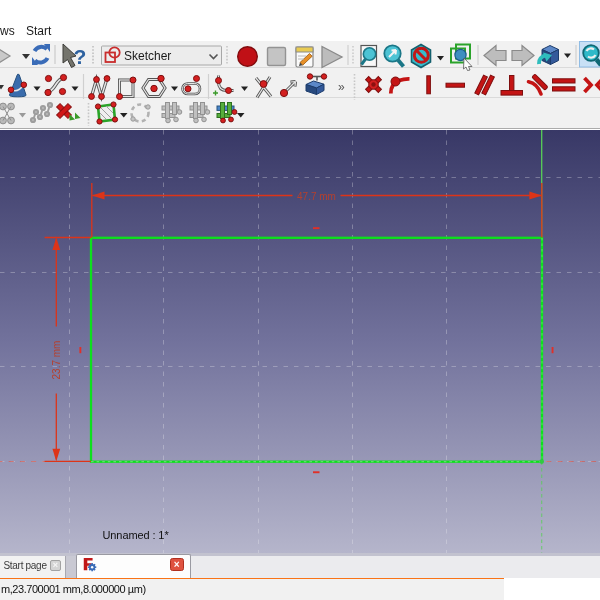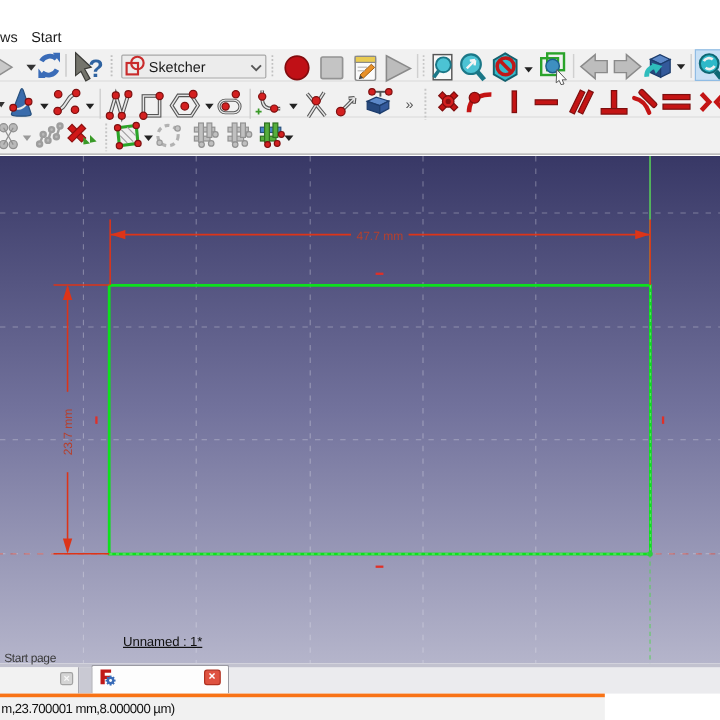--- a/index.html
+++ b/index.html
@@ -5,21 +5,21 @@
   html,body{margin:0;padding:0;width:600px;height:600px;overflow:hidden;
     font-family:"Liberation Sans", sans-serif;background:#fff;}
   .abs{position:absolute;}
   #menubar{position:absolute;left:0;top:0;width:524px;height:41px;background:#ffffff;text-align:right;}
   #menubar span{position:absolute;top:24px;font-size:12px;color:#1b1b1b;}
   #toolbars{position:absolute;left:0;top:41px;width:600px;height:88px;background:#f1f1f1;}
   #viewport{position:absolute;left:0;top:130px;width:600px;height:423px;
     background:linear-gradient(to bottom,#383866 0%,#72729c 50%,#b5b5cb 100%);}
   #tabbar{position:absolute;left:0;top:553px;width:600px;height:25px;background:#ebebee;}
   #statusbar{position:absolute;left:0;top:578px;width:504px;height:22px;background:#f1f1f1;
-    border-top:3px solid #f97316;box-sizing:border-box;}
+    border-top:1px solid #f97316;box-sizing:border-box;}
   #statusbar div{position:absolute;left:1px;top:3.5px;font-size:11px;letter-spacing:-0.45px;color:#111;}
 </style>
 </head>
 <body>
 <div id="menubar">
     <span style="left:0">ws</span>
     <span style="left:26px">Start</span>
   </div>
 
 <div id="toolbars"></div>
@@ -333,34 +333,34 @@
     <rect x="79.4" y="347" width="1.9" height="6.2"></rect>
     <rect x="551.6" y="347" width="1.9" height="6.2"></rect>
   </g>
   <circle cx="541.7" cy="461.6" r="2.3" fill="#2ecc40"></circle>
 </svg>
 
 <div id="tabbar"></div>
 <div>
   <div class="abs" style="left:0;top:553px;width:600px;height:2.5px;background:#c2c2cf;"></div>
   <div class="abs" style="left:0;top:555.5px;width:65.5px;height:22.5px;background:#f2f2f2;border-right:1px solid #a8a8b0;box-sizing:border-box;"></div>
-  <div class="abs" style="left:3.5px;top:544px;font-size:10px;letter-spacing:-0.3px;color:#3a3a3a;">Start page</div>
+  <div class="abs" style="left:3.5px;top:560px;font-size:10px;letter-spacing:-0.3px;color:#3a3a3a;">Start page</div>
   <div class="abs" style="left:50px;top:559.5px;width:11px;height:11px;background:#d4d4d4;border:1px solid #a2a2a2;border-radius:2px;box-sizing:border-box;color:#f7f7f7;font-size:9px;font-weight:bold;text-align:center;line-height:9.5px;">×</div>
   <div class="abs" style="left:65.5px;top:555.5px;width:10.5px;height:22.5px;background:#c9c9d3;"></div>
   <div class="abs" style="left:76px;top:554px;width:114.5px;height:24px;background:#fdfdfd;border:1px solid #9a9aa2;border-bottom:none;border-radius:2px 2px 0 0;box-sizing:border-box;"></div>
   <svg class="abs" style="left:82px;top:556.5px" width="15" height="15" viewBox="0 0 17 17">
     <path d="M2,1 L12,1 L12,4 L6,4 L6,7 L11,7 L11,10 L6,10 L6,15 L2,15 Z" fill="#c01818"></path>
     <g fill="#3a6cb8">
         <circle cx="11.5" cy="11.5" r="3.6"></circle>
       <rect x="10.6" y="6.8" width="1.8" height="9.4"></rect>
       <rect x="6.8" y="10.6" width="9.4" height="1.8"></rect>
       <rect x="10.6" y="6.8" width="1.8" height="9.4" transform="rotate(45 11.5 11.5)"></rect>
       <rect x="10.6" y="6.8" width="1.8" height="9.4" transform="rotate(-45 11.5 11.5)"></rect>
       <circle cx="11.5" cy="11.5" r="1.4" fill="#fdfdfd"></circle>
     </g>
   </svg>
-  <div class="abs" style="left:102.5px;top:529px;font-size:11px;letter-spacing:-0.1px;color:#111;text-decoration:underline;">Unnamed : 1*</div>
+  <div class="abs" style="left:102.5px;top:529px;font-size:11px;letter-spacing:-0.1px;color:#111;">Unnamed : 1*</div>
   <div class="abs" style="left:170px;top:557.5px;width:13.5px;height:13px;background:#df5240;border:1px solid #b03020;border-radius:2.5px;box-sizing:border-box;color:#fff;font-size:10px;font-weight:bold;text-align:center;line-height:11px;">×</div>
 </div>
 
 <div id="statusbar">
     <div>m,23.700001 mm,8.000000 µm)</div>
   </div>
 
 </body></html>

